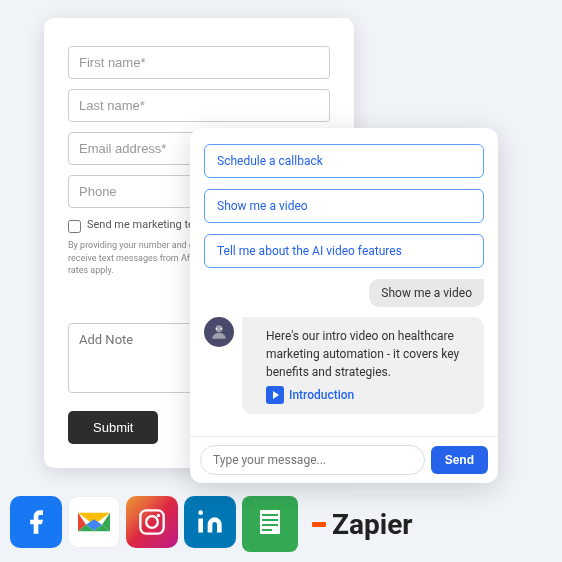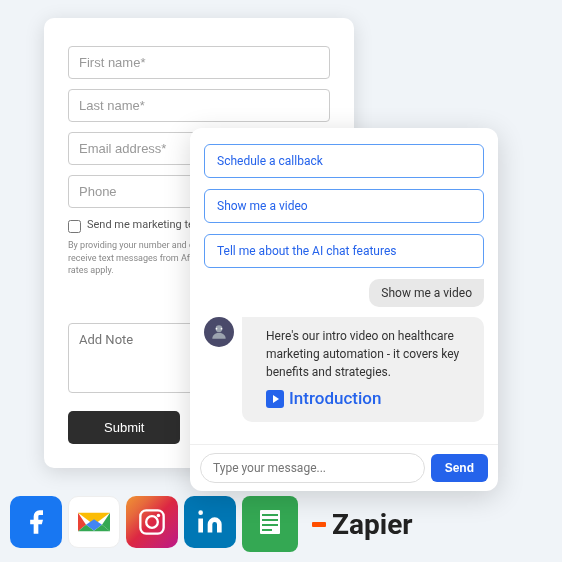--- a/index.html
+++ b/index.html
@@ -69,21 +69,21 @@
       color: #999;
       margin-bottom: 14px;
       font-family: inherit;
       margin-top: 32px;
     }
     .submit-btn {
       background: #2d2d2d;
       color: #fff;
       border: none;
       border-radius: 5px;
-      padding: 9px 36px;
+      padding: 9px 25px;
       font-size: 13px;
       cursor: pointer;
       font-weight: 500;
     }
 
     
     .chat-card {
       position: absolute;
       top: 128px;
       left: 190px;
@@ -172,21 +172,21 @@
       color: #333;
       line-height: 1.5;
       flex: 1;
     }
     .video-link {
       display: flex;
       align-items: center;
       gap: 5px;
       margin-top: 5px;
       color: #2563eb;
-      font-size: 17px;
+      font-size: 12px;
       font-weight: 500;
     }
     .play-icon {
       width: 18px;
       height: 18px;
       background: #2563eb;
       border-radius: 3px;
       display: flex;
       align-items: center;
       justify-content: center;
@@ -290,21 +290,21 @@
   <textarea class="note-area" placeholder="Add Note" style=""></textarea>
   <button class="submit-btn">Submit</button>
 </div>
 
 <div class="chat-card">
   <div class="chat-body">
 
 
     <button class="action-btn">Schedule a callback</button>
     <button class="action-btn">Show me a video</button>
-    <button class="action-btn">Tell me about the AI chat features</button>
+    <button class="action-btn">Tell me about the AI video features</button>
 
     <div class="user-message-row">
       <div class="user-bubble">Show me a video</div>
     </div>
 
     <div class="bot-message-row">
       <div class="bot-avatar">
         <svg viewBox="0 0 24 24" fill="none">
           <circle cx="12" cy="8" r="4" fill="#9ca3af"></circle>
           <path d="M4 20c0-4 3.6-7 8-7s8 3 8 7" fill="#9ca3af"></path>

